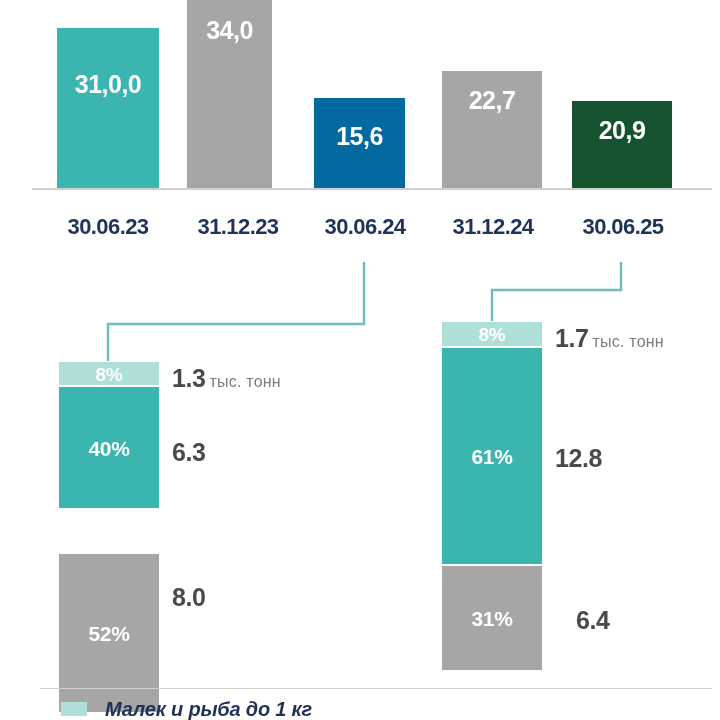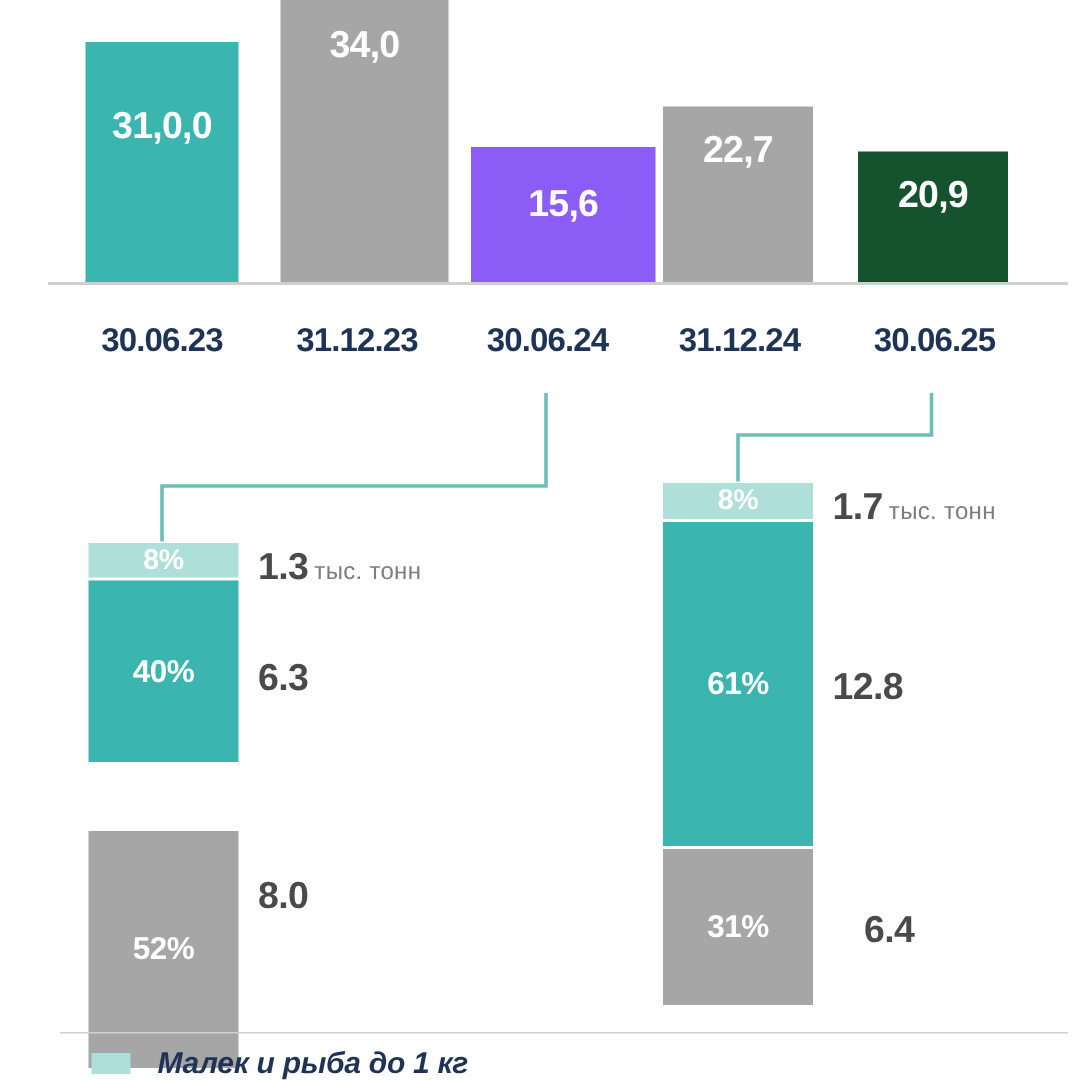--- a/index.html
+++ b/index.html
@@ -151,25 +151,25 @@
 <body>
 
 <div class="stage">
 
   <div class="top-chart">
 
     <div class="bar" style="left:57px; width:102px; height:160px; background:#3ab5af;">
       <span class="bar-value" style="top:44px;">31,0,0</span>
     </div>
 
-    <div class="bar" style="left:187px; width:112px; height:188px; background:#a6a6a6;">
+    <div class="bar" style="left:187px; width:85px; height:188px; background:#a6a6a6;">
       <span class="bar-value" style="top:18px;">34,0</span>
     </div>
 
-    <div class="bar" style="left:314px; width:123px; height:90px; background:#8b5cf6;">
+    <div class="bar" style="left:314px; width:91px; height:90px; background:#0369a1;">
       <span class="bar-value" style="top:26px;">15,6</span>
     </div>
 
     <div class="bar" style="left:442px; width:100px; height:117px; background:#a6a6a6;">
       <span class="bar-value" style="top:17px;">22,7</span>
     </div>
 
     <div class="bar" style="left:572px; width:100px; height:87px; background:#14532d;">
       <span class="bar-value" style="top:17px;">20,9</span>
     </div>

